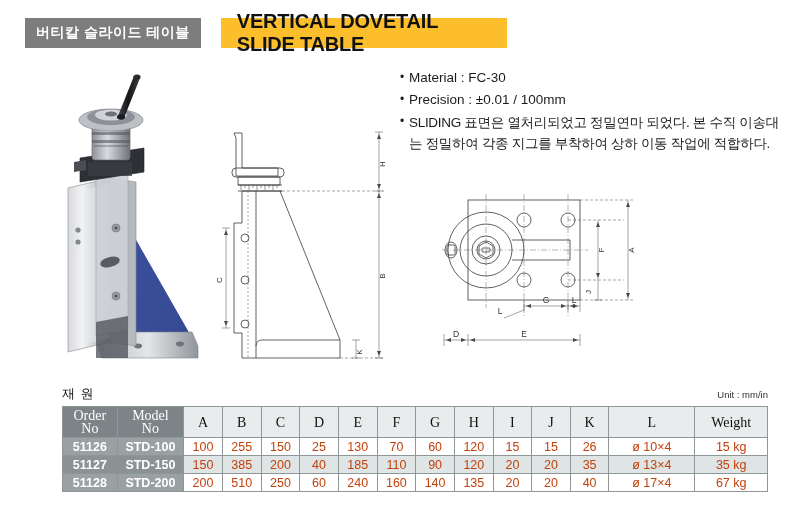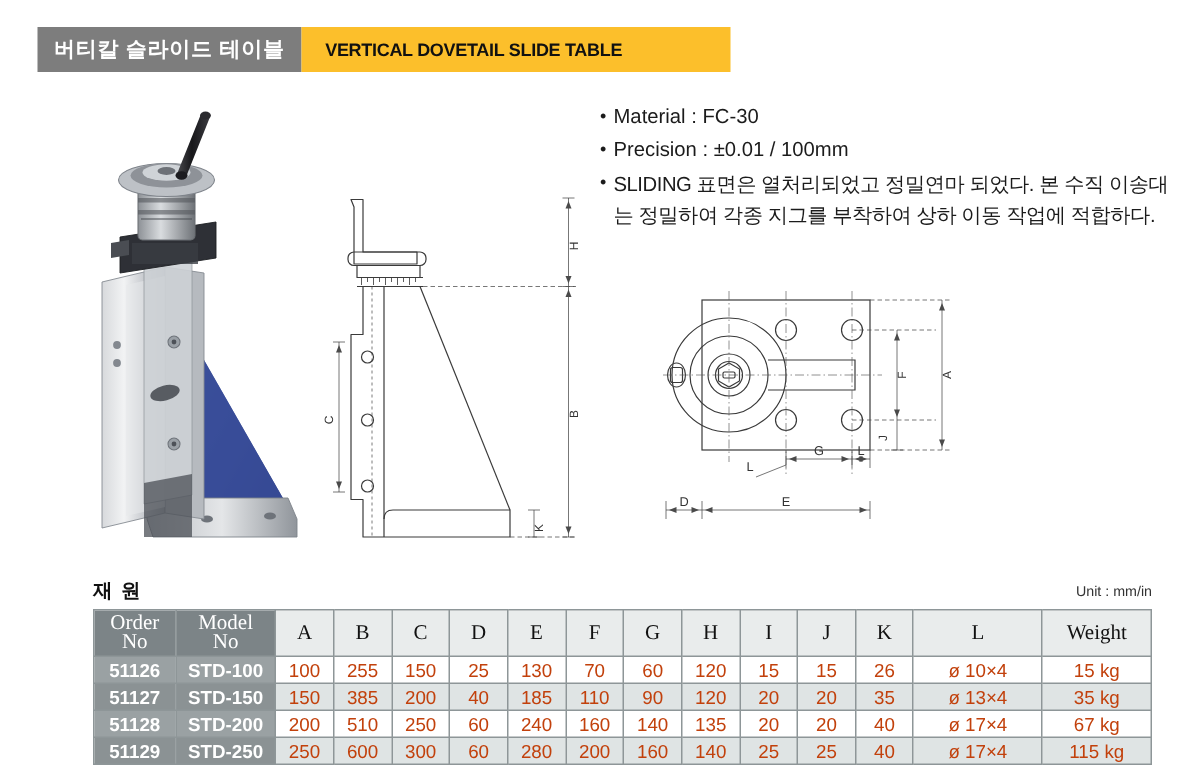--- a/index.html
+++ b/index.html
@@ -3,39 +3,39 @@
 <meta charset="utf-8">
 <style>
   html,body{margin:0;padding:0;}
   body{
     width:800px;height:522px;position:relative;overflow:hidden;
     background:#ffffff;
     font-family:"Liberation Sans", sans-serif;
     color:#1a1a1a;
   }
   
-  #header-band{position:absolute;left:25px;top:18px;height:30px;display:flex;align-items:stretch;}
+  #header-band{position:absolute;left:25px;top:18px;height:30px;display:flex;align-items:stretch;gap:20px;}
   #kr-tag{background:#7d7d7d;color:#ffffff;font-weight:bold;font-size:14px;
     display:flex;align-items:center;justify-content:center;padding:0 11px;letter-spacing:.5px;}
-  #en-title{background:#fcbf2b;color:#111111;font-weight:bold;font-size:12px;
+  #en-title{background:#fcbf2b;color:#111111;font-weight:bold;font-size:20px;
     display:flex;align-items:center;padding:0 16px;letter-spacing:-.2px;width:254px;}
   
   #spec-list{position:absolute;left:400px;top:68px;width:392px;}
   .spec-item{display:flex;font-size:13.5px;line-height:19px;margin-bottom:3px;color:#1b1b1b;}
   .bullet{width:9px;flex:0 0 9px;font-size:12px;line-height:19px;}
   .spec-text{flex:1;}
   .spec-text.kr{line-height:21px;letter-spacing:-.3px;}
   
   #photo{position:absolute;left:40px;top:70px;width:185px;height:300px;}
   #photo svg{display:block;}
   
   #side-view{position:absolute;left:212px;top:128px;width:195px;height:245px;}
   #plan-view{position:absolute;left:438px;top:188px;width:225px;height:185px;}
   
-  #table-caption{position:absolute;left:62px;top:385px;font-size:13px;font-weight:bold;letter-spacing:1px;color:#111;}
+  #table-caption{position:absolute;left:62px;top:385px;font-size:13px;font-weight:normal;letter-spacing:1px;color:#111;}
   #unit-label{position:absolute;right:32px;top:389px;font-size:9.5px;color:#333;}
   #spec-table{position:absolute;left:62px;top:406px;width:706px;border-collapse:collapse;
     font-size:12px;}
   #spec-table th,#spec-table td{border:1px solid #8e9698;text-align:center;padding:0;}
   #spec-table thead th{background:#e9ecec;color:#111;font-family:"Liberation Serif",serif;
     font-size:14px;height:30px;font-weight:normal;line-height:13px;}
   #spec-table thead th.idcol{background:#7c8487;color:#ffffff;}
   #spec-table tbody td{height:17px;font-size:12.5px;color:#c2410c;background:#ffffff;}
   #spec-table tbody tr.alt td{background:#dfe4e4;}
   #spec-table tbody td.idcol{background:#9aa1a3;color:#ffffff;font-weight:bold;font-size:12.5px;}
@@ -360,31 +360,14 @@
       <td>240</td>
       <td>160</td>
       <td>140</td>
       <td>135</td>
       <td>20</td>
       <td>20</td>
       <td>40</td>
       <td>ø 17×4</td>
       <td>67 kg</td>
     </tr>
-    <tr class="alt">
-      <td class="idcol">51129</td>
-      <td class="idcol">STD-250</td>
-      <td>250</td>
-      <td>600</td>
-      <td>300</td>
-      <td>60</td>
-      <td>280</td>
-      <td>200</td>
-      <td>160</td>
-      <td>140</td>
-      <td>25</td>
-      <td>25</td>
-      <td>40</td>
-      <td>ø 17×4</td>
-      <td>115 kg</td>
-    </tr>
   </tbody>
 </table>
 
 </body></html>

